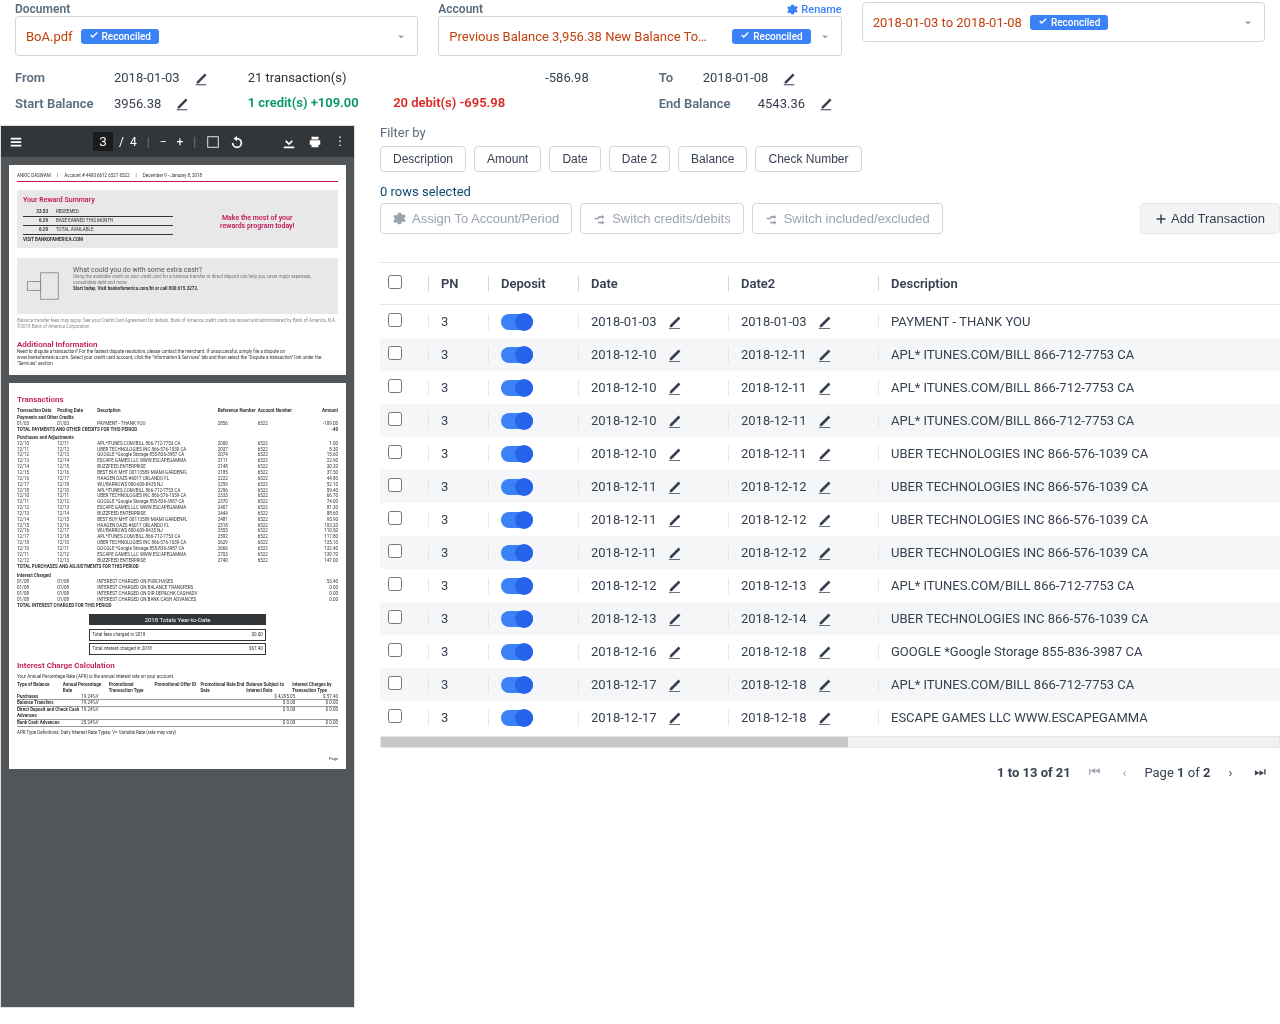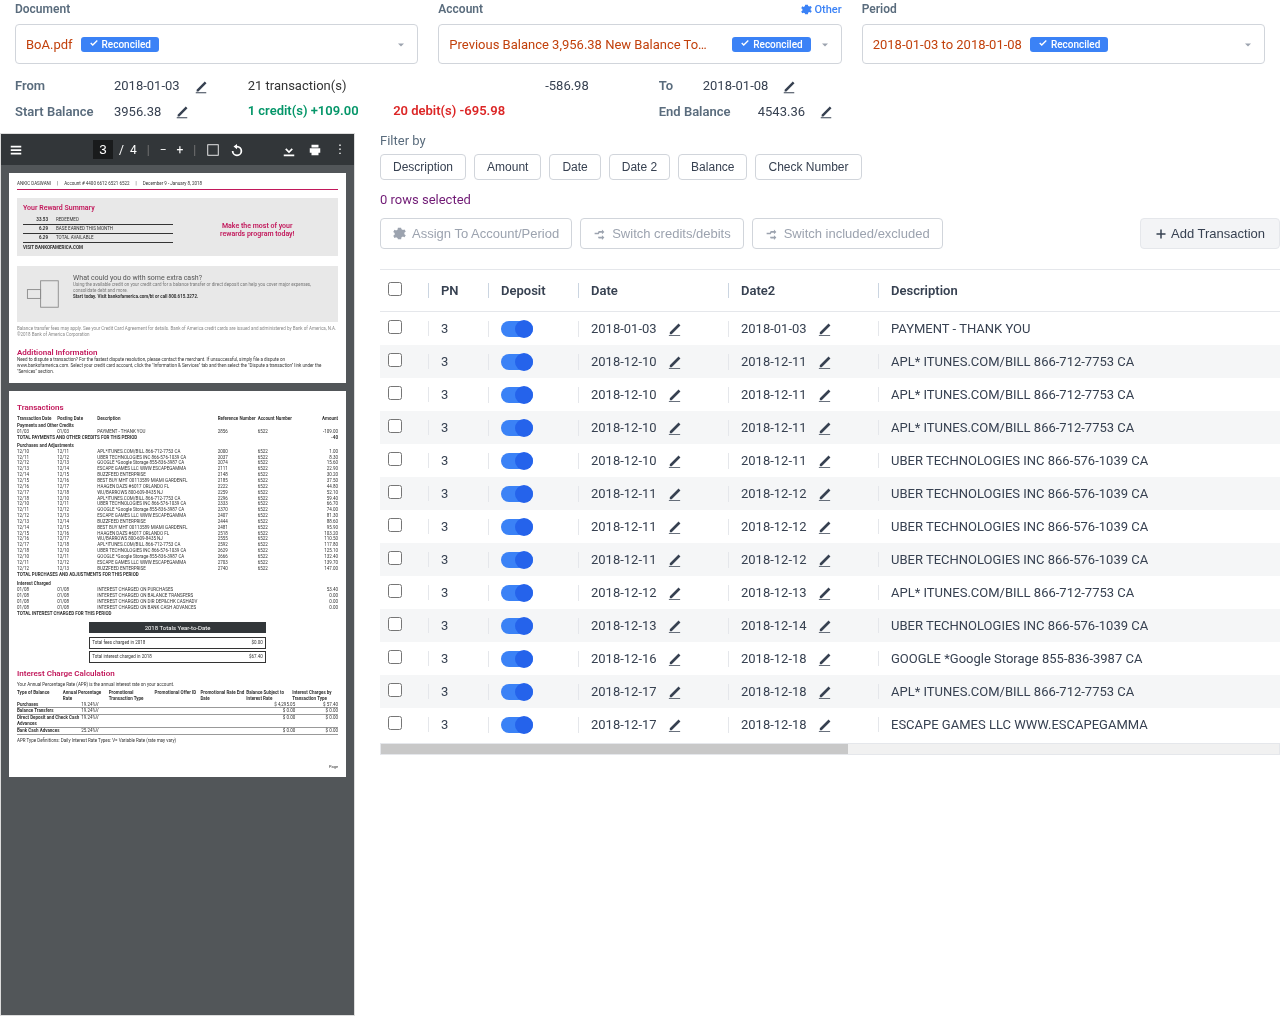--- a/index.html
+++ b/index.html
@@ -1,19 +1,19 @@
 <!DOCTYPE html>
 <html><head>
 <meta charset="utf-8">
 <style>
 * { box-sizing: border-box; margin: 0; padding: 0; }
 body { font-family: -apple-system, BlinkMacSystemFont, "Segoe UI", Roboto, sans-serif; font-size: 13px; color: #333; background: #fff; width: 1280px; }
 .top-section { display: flex; gap: 20px; padding: 2px 15px 8px 15px; }
 .top-field { flex: 1; }
-.top-field-label { font-size: 12px; font-weight: 600; color: #5a6c7d; margin-bottom: 8px; display: flex; justify-content: space-between; align-items: center; }
+.top-field-label { font-size: 12px; font-weight: 600; color: #5a6c7d; margin-bottom: 0; display: flex; justify-content: space-between; align-items: center; }
 .rename-link { color: #3b82f6; font-size: 11px; font-weight: 500; display: flex; align-items: center; gap: 3px; cursor: pointer; }
 .select-box { border: 1px solid #d1d5db; border-radius: 4px; padding: 6px 10px; display: flex; align-items: center; justify-content: space-between; background: #fff; position: relative; min-height: 40px; }
 .select-content { display: flex; align-items: center; gap: 8px; overflow: hidden; }
 .select-text { white-space: nowrap; overflow: hidden; text-overflow: ellipsis; color: #c2410c; }
 .badge { background: #3b82f6; color: #fff; font-size: 10px; padding: 2px 8px; border-radius: 3px; display: inline-flex; align-items: center; gap: 3px; font-weight: 500; }
 .chevron-down { color: #9ca3af; }
 .meta-row { display: flex; padding: 6px 15px 14px 15px; gap: 40px; }
 .meta-col { display: flex; flex-direction: column; gap: 10px; }
 .meta-item { display: flex; align-items: center; gap: 14px; font-size: 13px; }
 .meta-label { color: #5a6c7d; font-weight: 600; min-width: 85px; }
@@ -33,26 +33,26 @@
 .pdf-tiny { font-size: 4.5px; color: #333; line-height: 1.3; }
 .pdf-row { display: flex; }
 .pdf-row span { flex: 1; }
 .pdf-dark-bar { background: #323639; color: #fff; padding: 2px 4px; font-size: 6px; text-align: center; margin: 4px 0; }
 .pdf-box { border: 1px solid #333; margin: 2px 0; padding: 2px; }
 .right-panel { flex: 1; padding: 0 0 0 25px; }
 .filter-section { margin-bottom: 12px; }
 .filter-label { color: #5a6c7d; font-size: 13px; margin-bottom: 6px; }
 .filter-pills { display: flex; gap: 8px; }
 .pill { border: 1px solid #d1d5db; border-radius: 4px; padding: 5px 12px; font-size: 12px; color: #374151; cursor: pointer; background: #fff; }
-.rows-selected { color: #701a75; font-size: 13px; margin: 8px 0 11px 0; }
+.rows-selected { color: #0c4a6e; font-size: 13px; margin: 8px 0 4px 0; }
 .action-bar { display: flex; gap: 10px; align-items: flex-start; margin-bottom: 20px; }
 .action-btns { display: flex; flex-wrap: wrap; gap: 8px; max-width: 600px; }
 .action-btn { border: 1px solid #d1d5db; background: #fff; color: #9ca3af; padding: 7px 12px; border-radius: 4px; font-size: 13px; display: inline-flex; align-items: center; gap: 6px; cursor: pointer; }
 .add-btn { margin-left: auto; background: #f3f4f6; border: 1px solid #e5e7eb; color: #374151; padding: 7px 14px; border-radius: 4px; font-size: 13px; display: inline-flex; align-items: center; gap: 4px; cursor: pointer; }
-.table-wrap { border-top: 1px solid #e5e7eb; margin-top: 20px; }
+.table-wrap { border-top: 1px solid #e5e7eb; margin-top: 28px; }
 .data-table { width: 100%; }
 .thead { display: flex; align-items: center; padding: 12px 8px; font-weight: 600; color: #374151; font-size: 13px; border-bottom: 1px solid #e5e7eb; }
 .trow { display: flex; align-items: center; padding: 8px 8px; font-size: 13px; color: #374151; }
 .trow:nth-child(even) { background: #f5f6f7; }
 .col-chk { width: 40px; }
 .col-pn { width: 60px; border-left: 1px solid #e5e7eb; padding-left: 12px; }
 .col-inc { width: 90px; border-left: 1px solid #e5e7eb; padding-left: 12px; }
 .col-date { width: 150px; border-left: 1px solid #e5e7eb; padding-left: 12px; display: flex; align-items: center; gap: 10px; }
 .col-desc { flex: 1; border-left: 1px solid #e5e7eb; padding-left: 12px; white-space: nowrap; overflow: hidden; text-overflow: ellipsis; }
 .thead .col-pn, .thead .col-inc, .thead .col-date, .thead .col-desc { border-left: 1px solid #cbd5e1; }
@@ -90,21 +90,21 @@
     </div>
   </div>
 
   <div class="top-field">
     <div class="top-field-label">
       <span>Account</span>
       <span class="rename-link">
         <svg width="11" height="11" viewBox="0 0 16 16">
             <path fill="currentColor" d="M8 5a3 3 0 100 6 3 3 0 000-6zm6 3c0-.4 0-.7-.1-1l1.8-1.4-1.5-2.6-2.1.8c-.5-.4-1.1-.7-1.7-.9L10 1H6l-.4 2.3c-.6.2-1.2.5-1.7.9l-2.1-.8L.3 6l1.8 1.4C2 7.7 2 8 2 8.4s0 .7.1 1L.3 10.8l1.5 2.6 2.1-.8c.5.4 1.1.7 1.7.9L6 15h4l.4-2.3c.6-.2 1.2-.5 1.7-.9l2.1.8 1.5-2.6L13.9 9c.1-.3.1-.6.1-1z"></path>
           </svg>
-        <span>Other</span>
+        <span>Rename</span>
       </span>
     </div>
     <div class="select-box">
       <div class="select-content" style="max-width:260px">
         <span class="select-text">Previous Balance 3,956.38 New Balance Total ...</span>
       </div>
       <div style="display:flex;align-items:center;gap:8px">
         <span class="badge">
           <svg width="10" height="10" viewBox="0 0 16 16">
               <path fill="currentColor" d="M6 11L2 7l1.5-1.5L6 8l6.5-6.5L14 3z"></path>
@@ -112,21 +112,20 @@
           <span>Reconciled</span>
         </span>
         <span class="chevron-down"><svg width="12" height="12" viewBox="0 0 16 16">
               <path fill="currentColor" d="M4 6l4 4 4-4z"></path>
             </svg></span>
       </div>
     </div>
   </div>
 
   <div class="top-field">
-    <div class="top-field-label">Period</div>
     <div class="select-box">
       <div class="select-content">
         <span class="select-text">2018-01-03 to 2018-01-08</span>
         <span class="badge">
           <svg width="10" height="10" viewBox="0 0 16 16">
               <path fill="currentColor" d="M6 11L2 7l1.5-1.5L6 8l6.5-6.5L14 3z"></path>
             </svg>
           <span>Reconciled</span>
         </span>
       </div>
@@ -875,15 +874,23 @@
                     <path fill="currentColor" d="M12.3 1.7l2 2L5 13H3v-2l9.3-9.3zM2 14h12v1H2z"></path>
                   </svg></span>
               </div>
               <div class="col-desc">ESCAPE GAMES LLC WWW.ESCAPEGAMMA</div>
             </div>
           </div>
       </div>
       <div class="hscroll">
           <div class="hscroll-thumb"></div>
         </div>
+      <div class="pager">
+        <span><b>1 to 13 of 21</b></span>
+        <span class="pager-btn">⏮</span>
+        <span class="pager-btn">‹</span>
+        <span><span>Page</span> <b>1</b> <span>of</span> <b>2</b></span>
+        <span class="pager-btn active">›</span>
+        <span class="pager-btn active">⏭</span>
+      </div>
     </div>
   </div>
 </div>
 
 </body></html>

